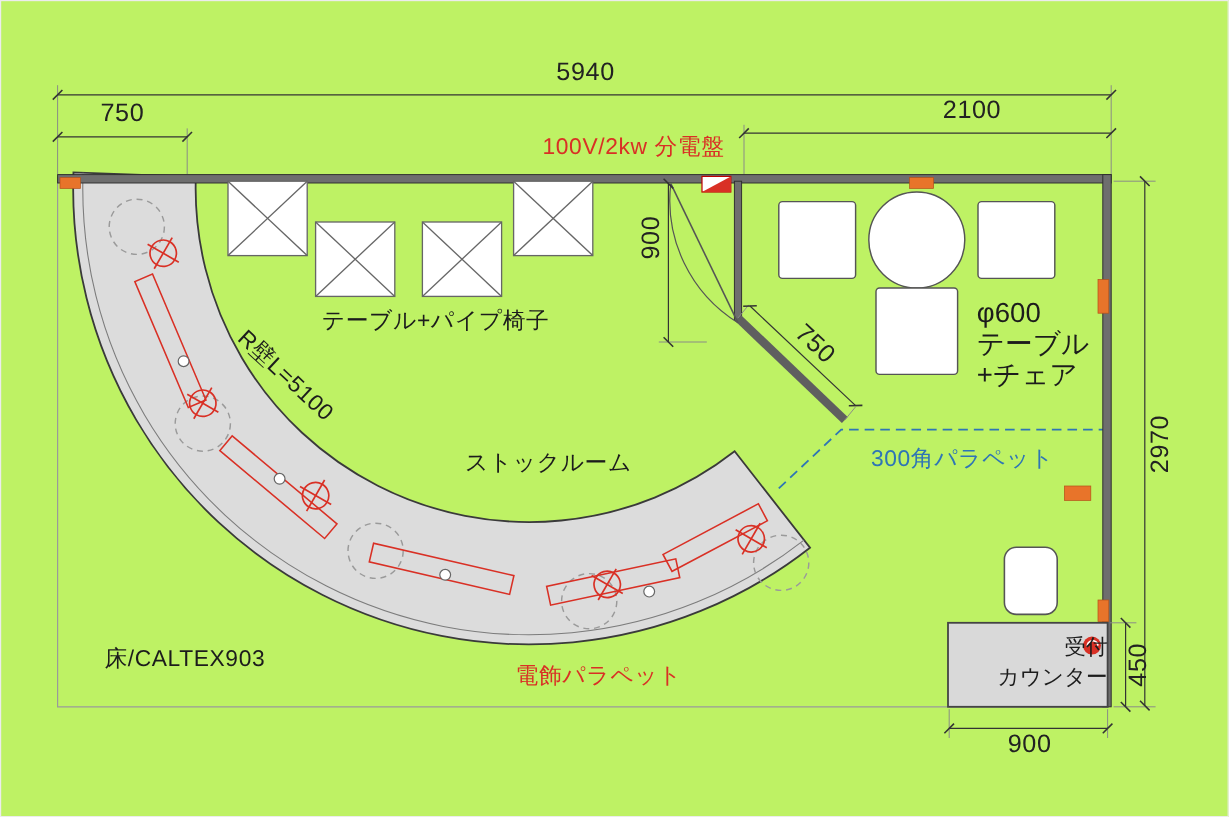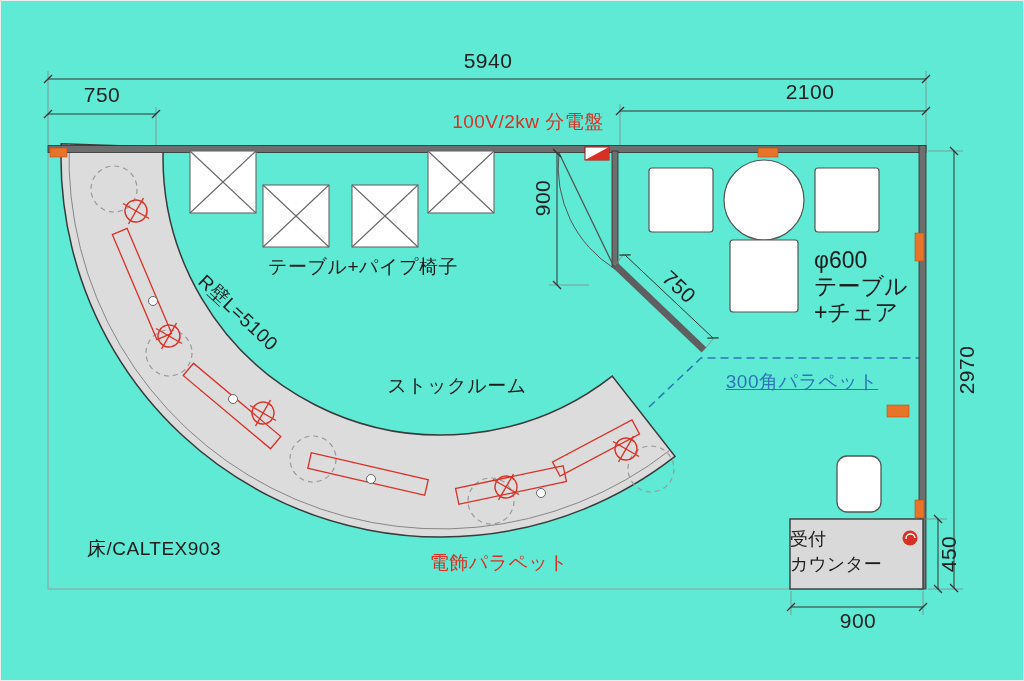--- a/index.html
+++ b/index.html
@@ -1,33 +1,33 @@
 <!DOCTYPE html>
 <html><head>
 <meta charset="utf-8">
 <style>
   html,body { margin:0; padding:0; background:#fff; }
   .canvas {
-    position:relative; width:1024px; height:681px; background:#5eead4;
+    position:relative; width:1024px; height:681px; background:#bef264;
     font-family:"Liberation Sans", sans-serif; overflow:hidden;
     border:1px solid #ececec; box-sizing:border-box;
   }
   .canvas svg { position:absolute; left:0; top:0; }
   .lbl {
     position:absolute; transform:translate(-50%,-50%);
     white-space:nowrap; color:#1c1c1c; font-size:19px; letter-spacing:.5px;
   }
   .dim { font-size:21px; color:#222; }
   .red  { color:#d93025; }
   .blue { color:#2e75b6; }
   .rot90 { transform:translate(-50%,-50%) rotate(-90deg); }
   .block { position:absolute; font-size:23px; line-height:26px; color:#1c1c1c; }
   .counter-text {
     position:absolute; left:789px; top:526px; width:133px;
-    text-align:left; font-size:18px; line-height:25px; color:#1c1c1c;
+    text-align:right; font-size:18px; line-height:25px; color:#1c1c1c;
   }
 </style>
 </head>
 <body>
 
 <div class="canvas">
 
 <svg width="1024" height="681" viewBox="0 0 1024 681">
   <defs>
     <marker id="tick" markerWidth="12" markerHeight="12" refX="6" refY="6" orient="auto">
@@ -189,21 +189,21 @@
 
 <div class="lbl dim" style="left:487px; top:60px;">5940</div>
 <div class="lbl dim" style="left:101px; top:94px;">750</div>
 <div class="lbl dim" style="left:772px; top:91px;margin-left:37px;">2100</div>
 <div class="lbl red" style="left:527px; top:121px;">100V/2kw 分電盤</div>
 <div class="lbl dim rot90" style="left:542px; top:197px;">900</div>
 <div class="lbl" style="left:362px; top:266px;">テーブル+パイプ椅子</div>
 <div class="lbl dim" style="left:678px; top:286px; transform:translate(-50%,-50%) rotate(43deg);">750</div>
 <div class="lbl" style="left:237px; top:312px; transform:translate(-50%,-50%) rotate(43deg);">R壁L=5100</div>
 <div class="lbl" style="left:456px; top:360px;margin-top:25px;">ストックルーム</div>
-<div class="lbl blue" style="left:801px; top:381px;text-decoration:underline;">300角パラペット</div>
+<div class="lbl blue" style="left:801px; top:381px;">300角パラペット</div>
 <div class="lbl dim rot90" style="left:966px; top:369px;">2970</div>
 <div class="lbl" style="left:153px; top:548px;">床/CALTEX903</div>
 <div class="lbl red" style="left:498px; top:562px;">電飾パラペット</div>
 <div class="lbl dim rot90" style="left:948px; top:553px;">450</div>
 <div class="lbl dim" style="left:857px; top:620px;">900</div>
 
 <div class="block" style="left:813px; top:246px;">
   <div>φ600</div>
   <div>テーブル</div>
   <div>+チェア</div>

